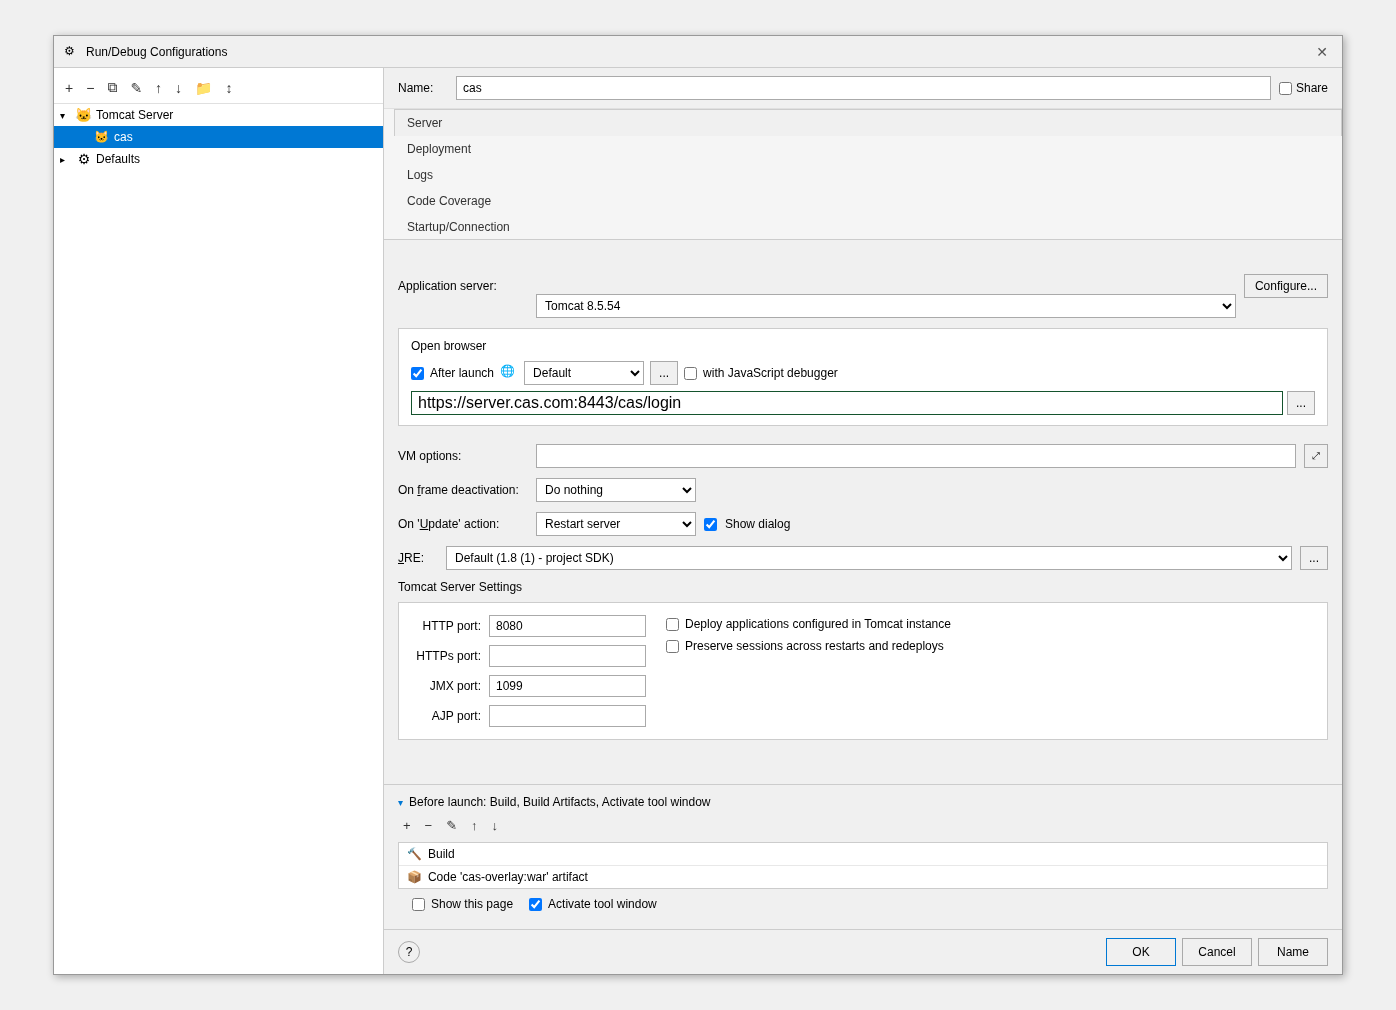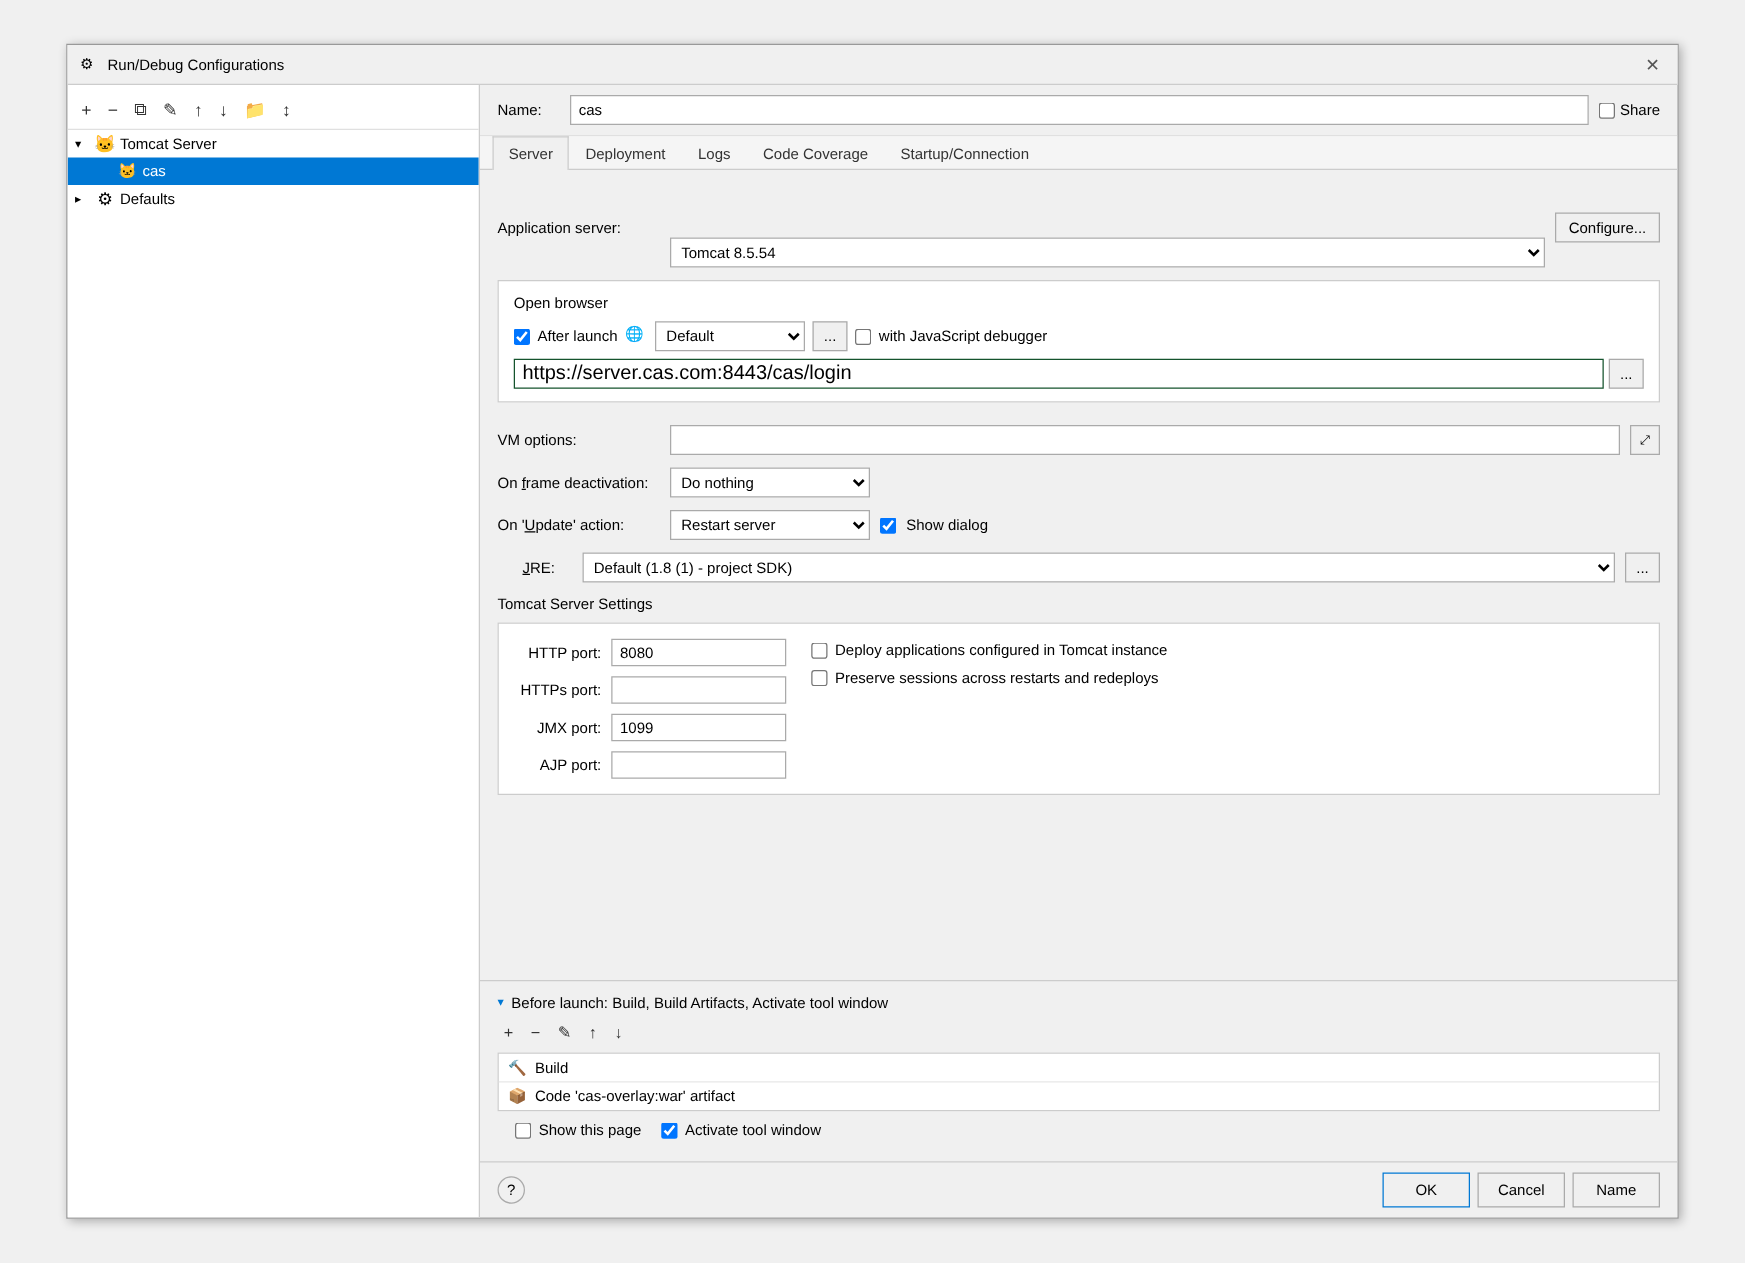--- a/index.html
+++ b/index.html
@@ -149,20 +149,21 @@
       align-items: center;
       gap: 4px;
       font-size: 12px;
     }
     
     .tabs-bar {
       display: flex;
       border-bottom: 1px solid #ccc;
       background: #f5f5f5;
       padding-left: 10px;
+      flex-direction: column;
     }
     .tab {
       padding: 6px 12px;
       font-size: 12px;
       cursor: pointer;
       border: 1px solid transparent;
       border-bottom: none;
       margin-bottom: -1px;
       background: transparent;
       color: #333;
@@ -262,21 +263,21 @@
       display: flex;
       align-items: center;
       gap: 8px;
     }
     .port-label {
       font-size: 12px;
       min-width: 70px;
       text-align: right;
     }
     .port-input {
-      width: 140px;
+      width: 157px;
       height: 22px;
       border: 1px solid #aaa;
       background: white;
       font-size: 12px;
       padding: 2px 6px;
     }
     .checkbox-row {
       display: flex;
       align-items: center;
       gap: 6px;
@@ -549,21 +550,21 @@
         <div class="form-row">
           <span class="form-label">On '<span class="underline">U</span>pdate' action:</span>
           <select class="form-select" style="width:160px;">
             <option>Restart server</option>
           </select>
           <input type="checkbox" checked="" style="">
           <span>Show dialog</span>
         </div>
 
         <div class="jre-row">
-          <span class="form-label" style="min-width:40px;margin-left:20px;"><span class="underline">J</span>RE:</span>
+          <span class="form-label" style="min-width:40px;"><span class="underline">J</span>RE:</span>
           <select class="jre-select">
             <option>Default (1.8 (1) - project SDK)</option>
           </select>
           <button class="small-btn">...</button>
         </div>
 
         <div class="tomcat-settings">
           <div class="settings-section-label">Tomcat Server Settings</div>
           <div class="section-group">
             <div class="ports-checkboxes">

